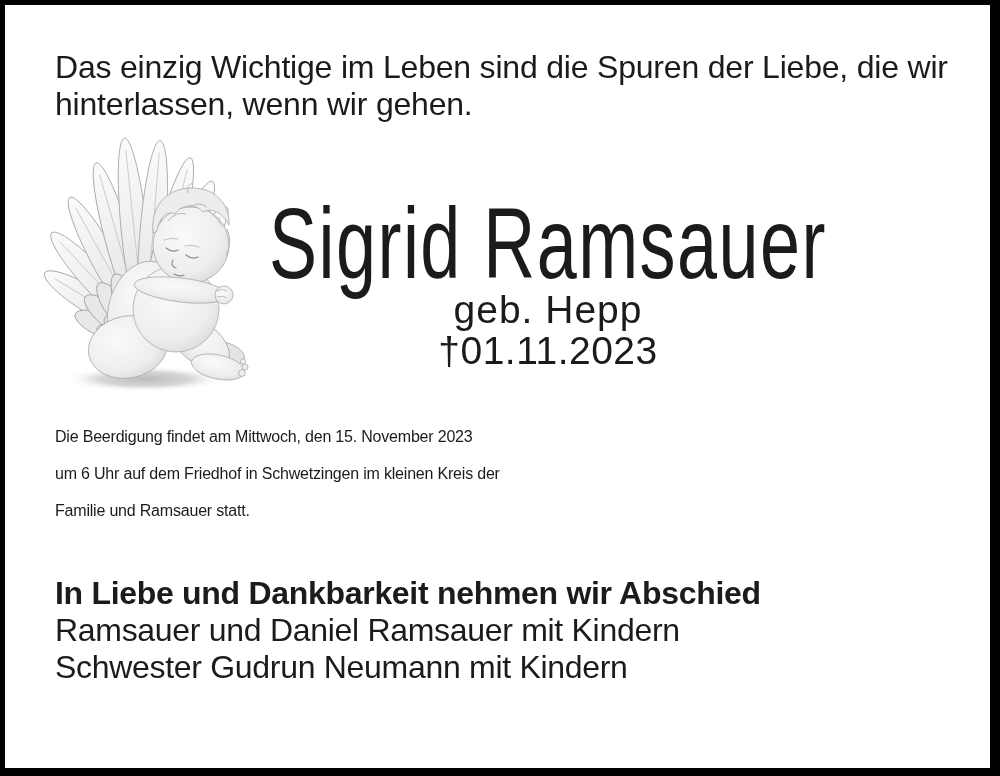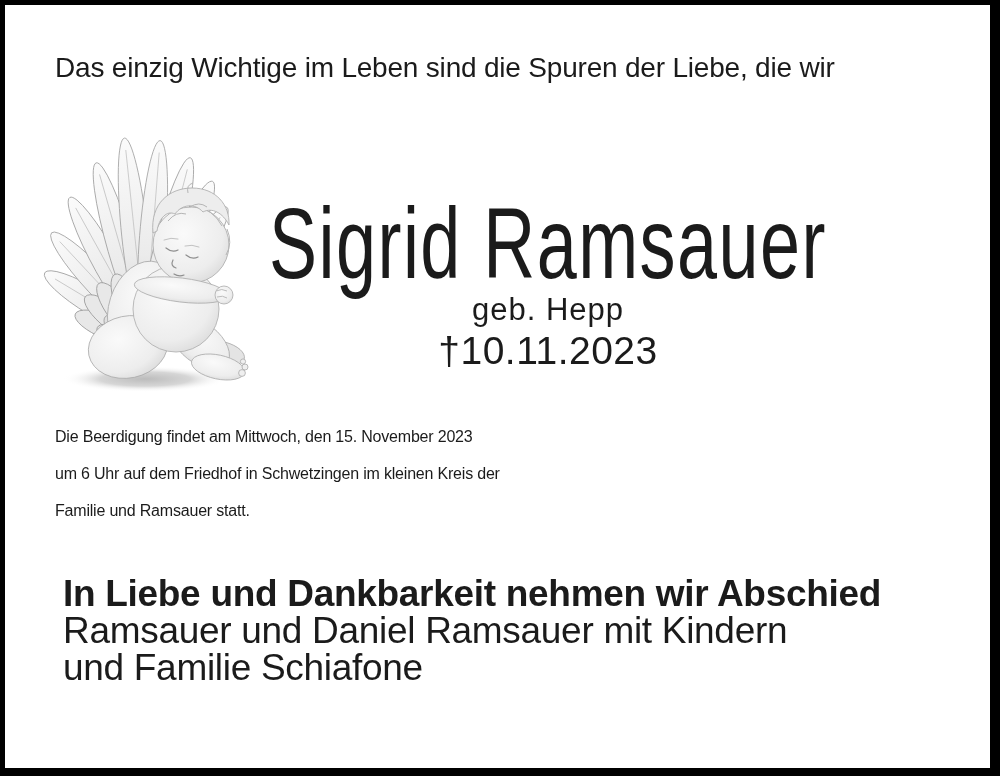--- a/index.html
+++ b/index.html
@@ -9,54 +9,55 @@
     box-sizing:border-box;
     border-style:solid;border-color:#000;
     border-width:5px 10px 8px 5px;
     background:#ffffff;
     color:#1b1b1b;
     font-family:"Liberation Sans", sans-serif;
     overflow:hidden;
   }
   .quote{
     position:absolute;left:50px;top:44px;
-    font-size:28px;line-height:37px;letter-spacing:-0.2px;
+    font-size:32px;line-height:37px;letter-spacing:-0.2px;
     white-space:nowrap;
   }
   .angel{position:absolute;left:35px;top:128px;}
   .namecol{
     position:absolute;left:143px;top:190px;width:800px;
     text-align:center;
   }
   .name{
     font-size:100px;line-height:96px;font-weight:400;
     letter-spacing:2px;white-space:nowrap;
     transform:scaleX(0.72);transform-origin:50% 50%;
   }
-  .maiden{font-size:31px;line-height:38px;letter-spacing:1px;}
+  .maiden{font-size:39px;line-height:38px;letter-spacing:1px;}
   .ddate{font-size:39px;line-height:44px;letter-spacing:0.5px;}
   .funeral{
     position:absolute;left:50px;top:413px;
     font-size:16px;line-height:37px;letter-spacing:-0.2px;
     white-space:nowrap;
   }
   .farewell{
-    position:absolute;left:58px;top:570px;
-    font-size:37px;line-height:37px;letter-spacing:-0.3px;
+    position:absolute;left:50px;top:570px;
+    font-size:32px;line-height:37px;letter-spacing:-0.3px;
     white-space:nowrap;
   }
   .fhead{font-weight:bold;}
 </style>
 </head>
 <body>
 
 <div class="frame">
 
   <div class="quote">
     <div>Das einzig Wichtige im Leben sind die Spuren der Liebe, die wir</div>
+    <div>hinterlassen, wenn wir gehen.</div>
   </div>
 
   <svg class="angel" width="215" height="265" viewBox="0 0 215 265" xmlns="http://www.w3.org/2000/svg">
     <defs>
       <radialGradient id="shG" cx="50%" cy="50%" r="50%">
         <stop offset="0%" stop-color="#bcbcbc"></stop>
         <stop offset="55%" stop-color="#d6d6d6"></stop>
         <stop offset="100%" stop-color="#ffffff" stop-opacity="0"></stop>
       </radialGradient>
       <linearGradient id="feG" x1="0" y1="0" x2="0" y2="1">
@@ -176,28 +177,28 @@
       <g fill="none" stroke="#bdbdbd" stroke-width="1">
         <path d="M176,158 q6,-3 11,0"></path>
         <path d="M177,164 q6,-2 10,1"></path>
       </g>
     </g>
   </svg>
 
   <div class="namecol">
     <div class="name">Sigrid Ramsauer</div>
     <div class="maiden">geb. Hepp</div>
-    <div class="ddate">†10.11.2023</div>
+    <div class="ddate">†01.11.2023</div>
   </div>
 
   <div class="funeral">
     <div>Die Beerdigung findet am Mittwoch, den 15. November 2023</div>
     <div>um 6 Uhr auf dem Friedhof in Schwetzingen im kleinen Kreis der</div>
     <div>Familie und Ramsauer statt.</div>
   </div>
 
   <div class="farewell">
     <div class="fhead">In Liebe und Dankbarkeit nehmen wir Abschied</div>
     <div>Ramsauer und Daniel Ramsauer mit Kindern</div>
-    <div>und Familie Schiafone</div>
+    <div>Schwester Gudrun Neumann mit Kindern</div>
   </div>
 
 </div>
 
 </body></html>

